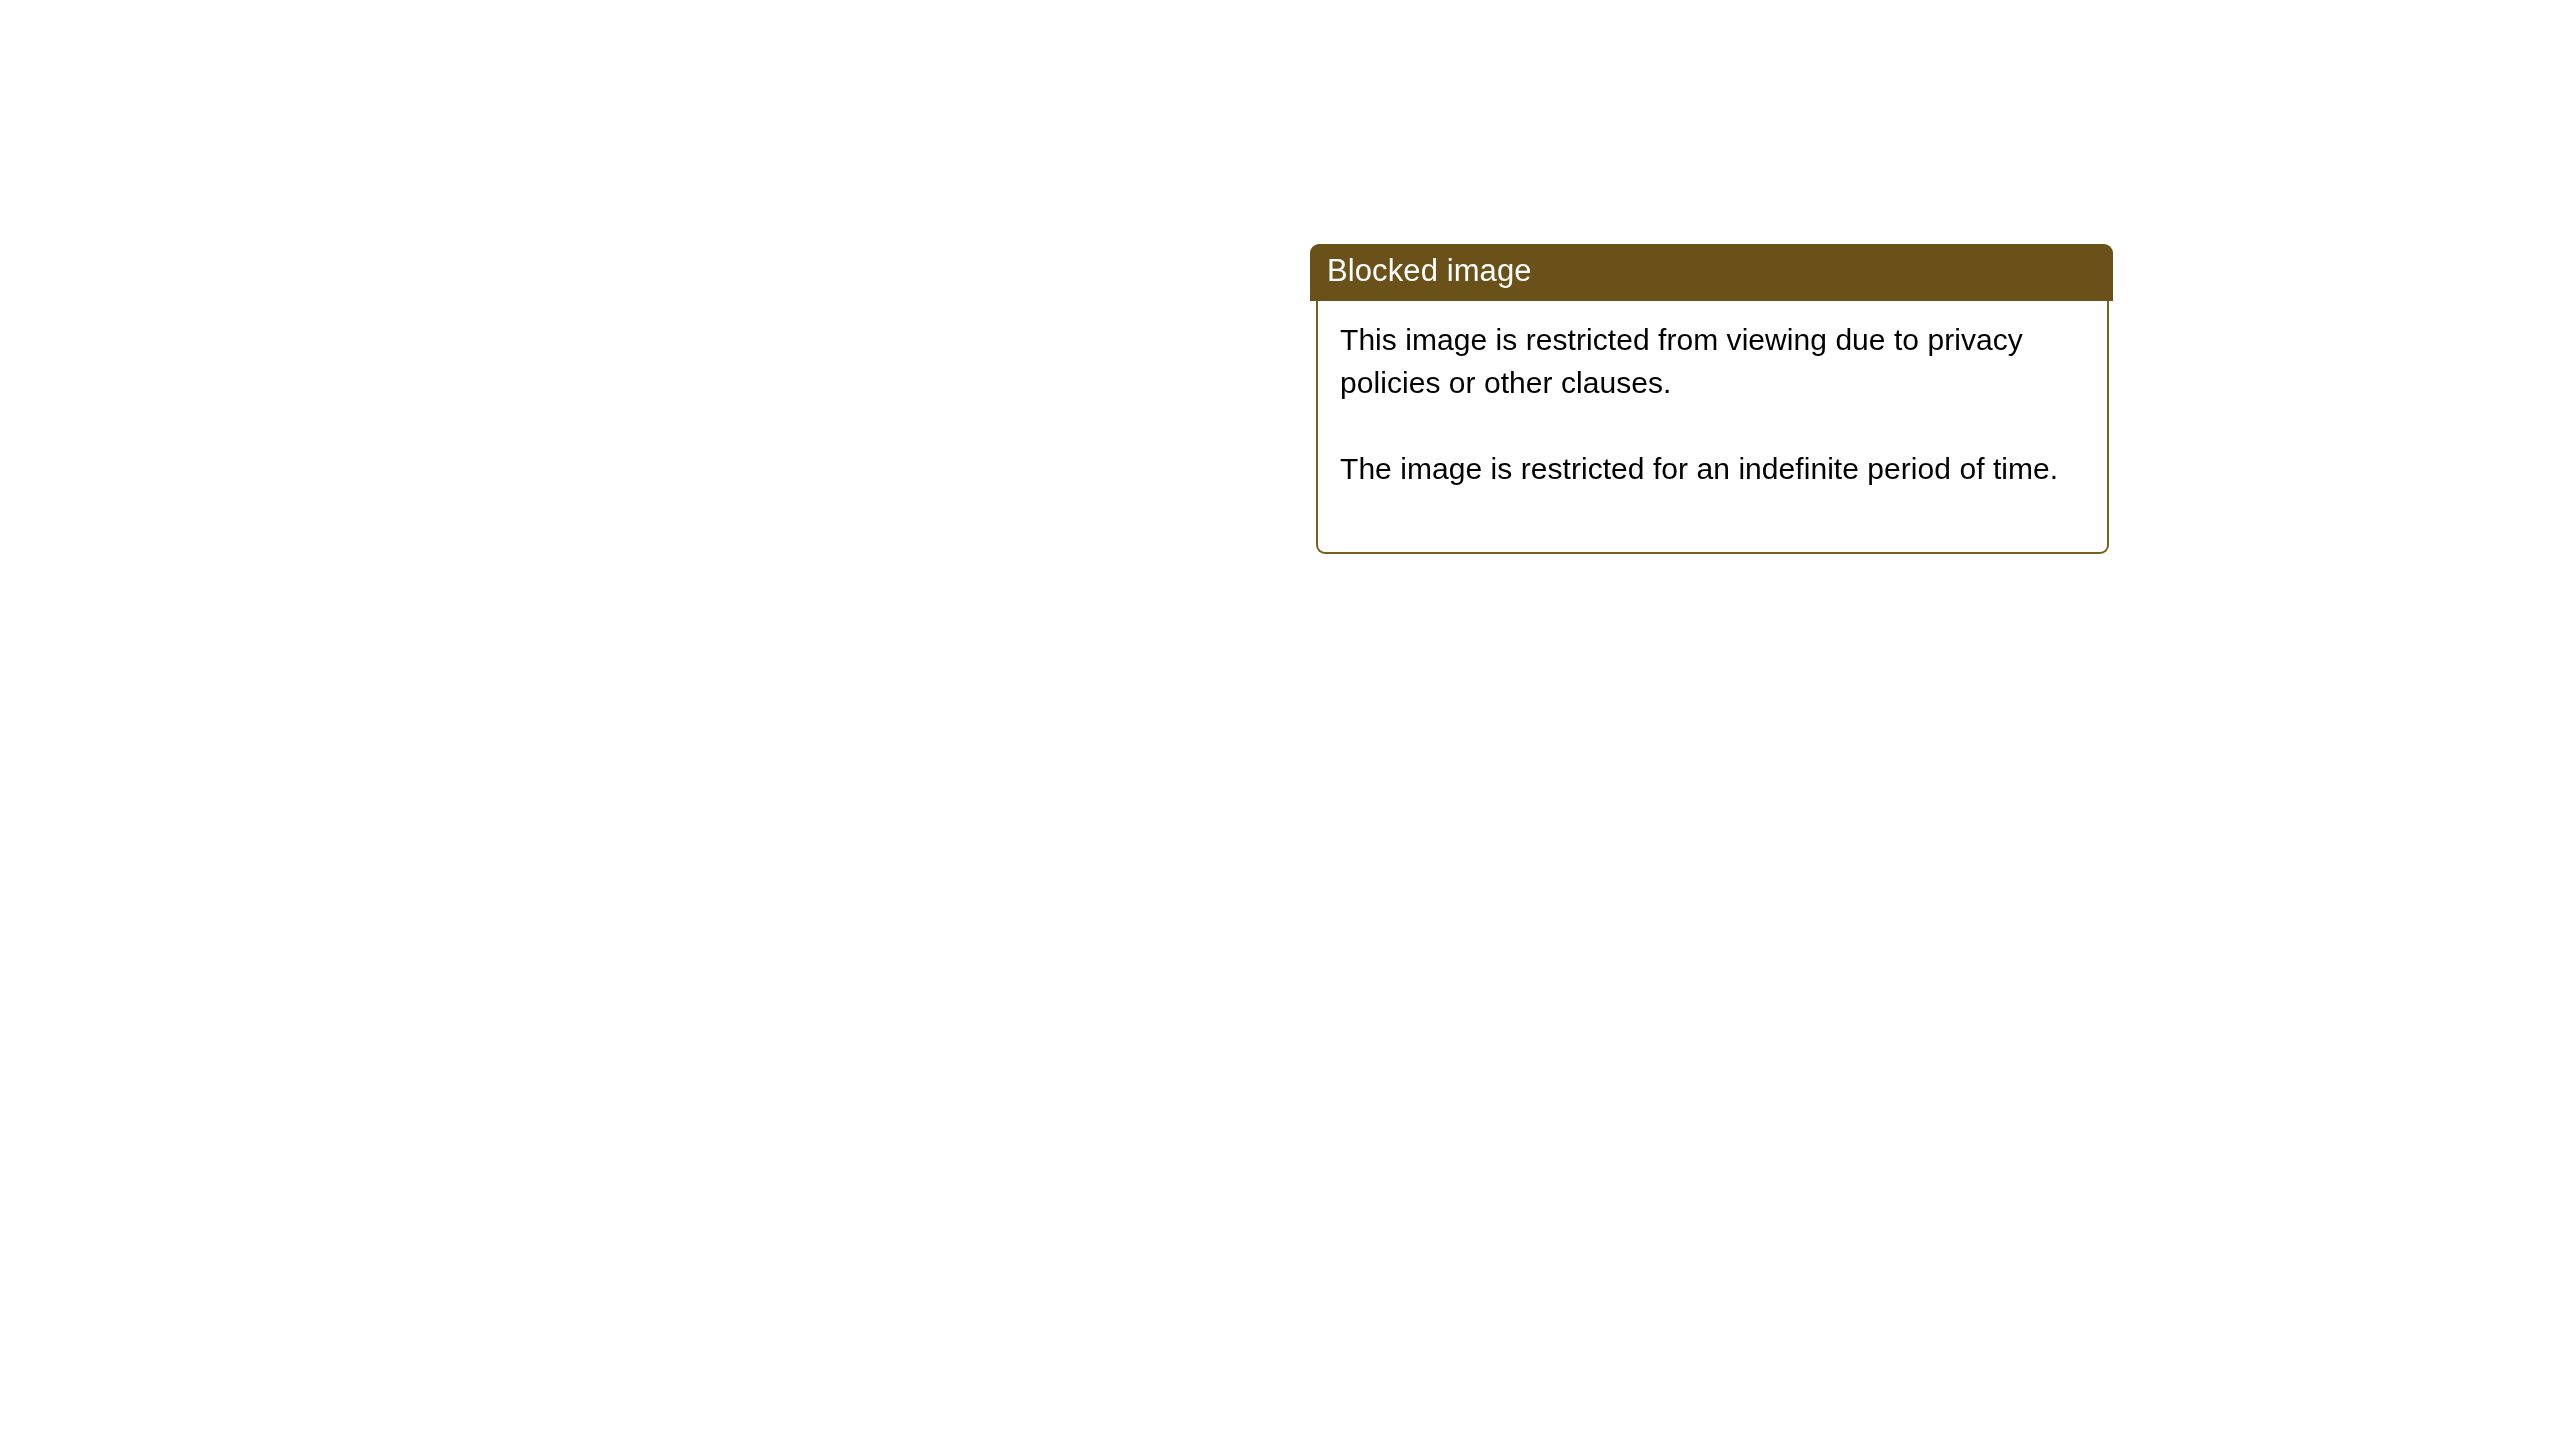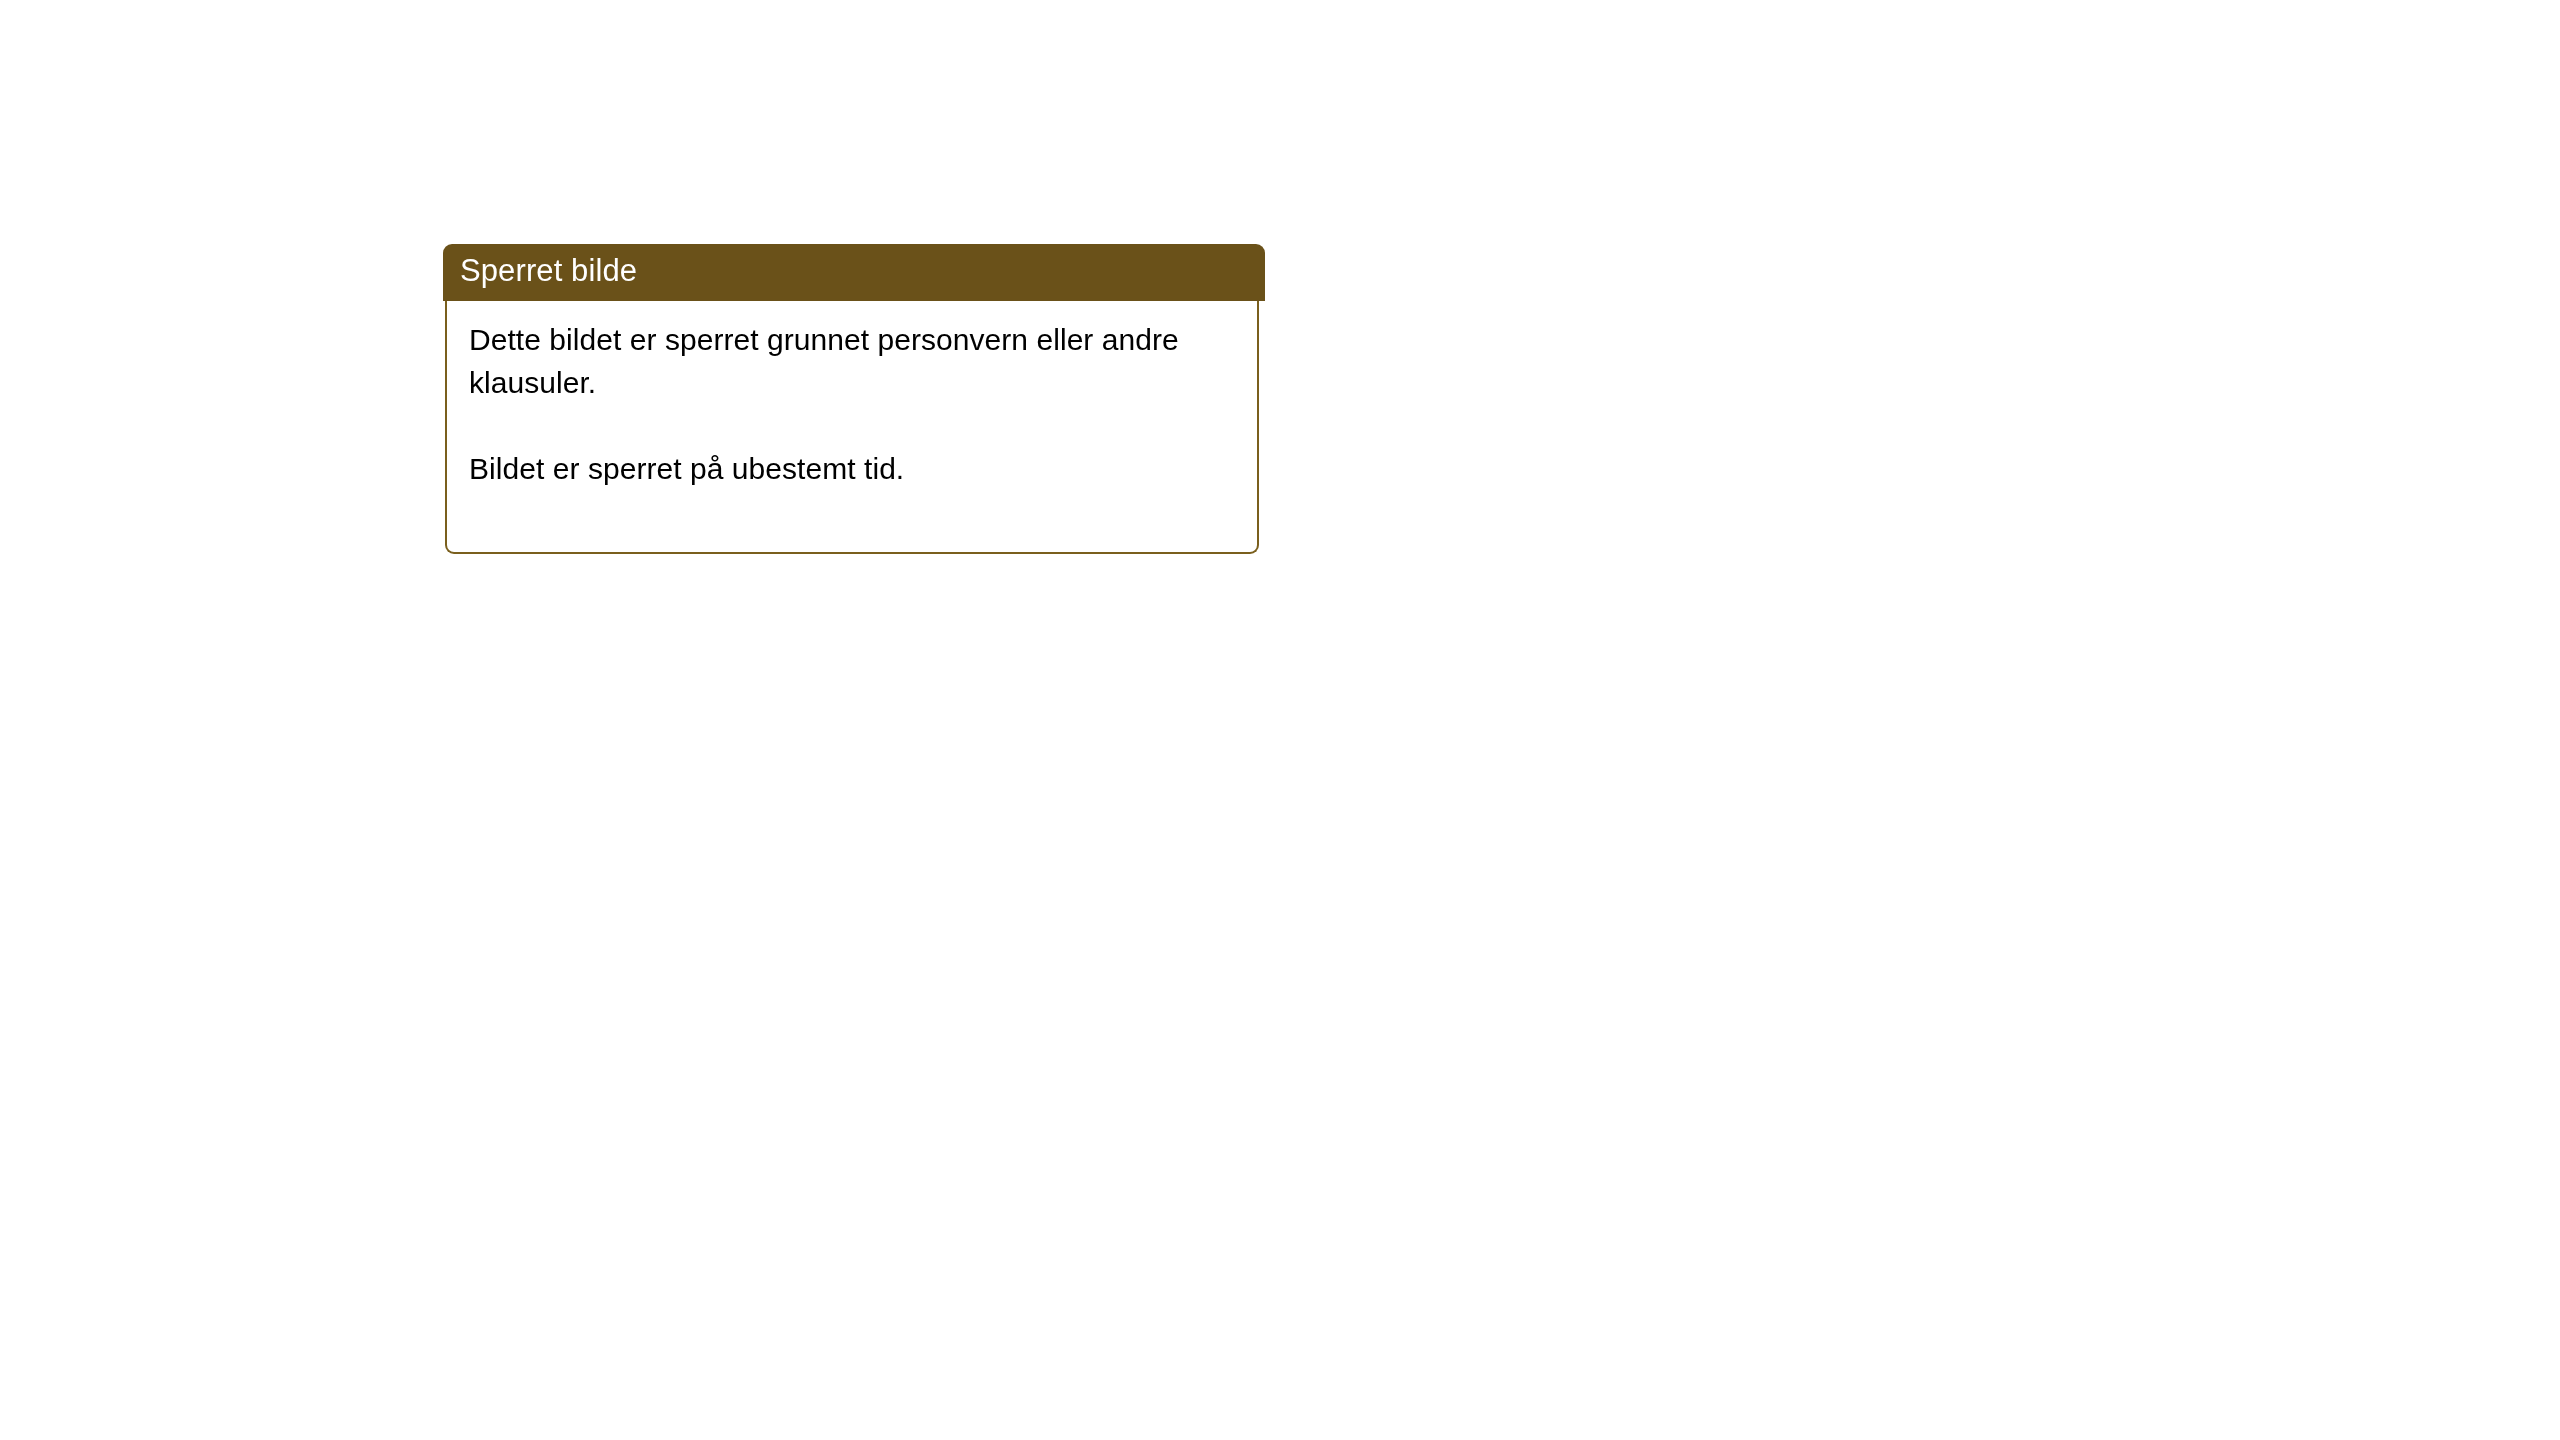--- a/index.html
+++ b/index.html
@@ -81,24 +81,24 @@
   }
   .card-text + .card-text {
     margin-top: 43px;
   }
 </style>
 </head>
 <body>
 
 <div id="stage">
 
-  <div class="notice-card card-no">
+
+  <div class="notice-card card-en">
     <div class="card-header">
-      <div class="card-title">Sperret bilde</div>
+      <div class="card-title">Blocked image</div>
     </div>
     <div class="card-body">
-      <p class="card-text">Dette bildet er sperret grunnet personvern eller andre klausuler.</p>
-      <p class="card-text">Bildet er sperret på ubestemt tid.</p>
+      <p class="card-text">This image is restricted from viewing due to privacy policies or other clauses.</p>
+      <p class="card-text">The image is restricted for an indefinite period of time.</p>
     </div>
   </div>
-
 
 </div>
 
 </body></html>

